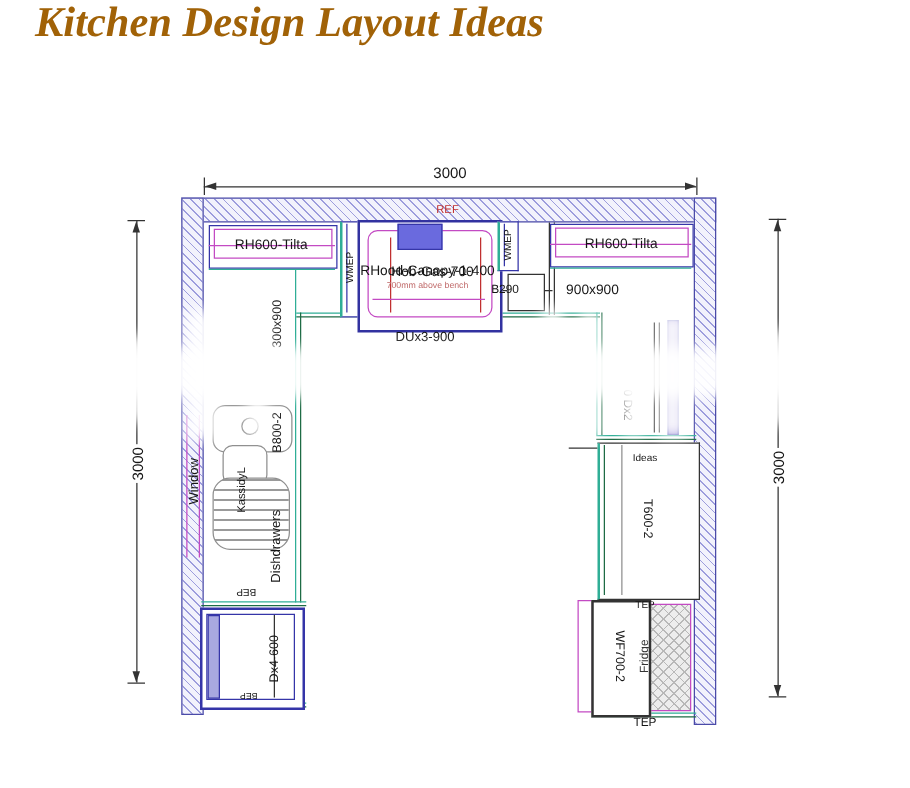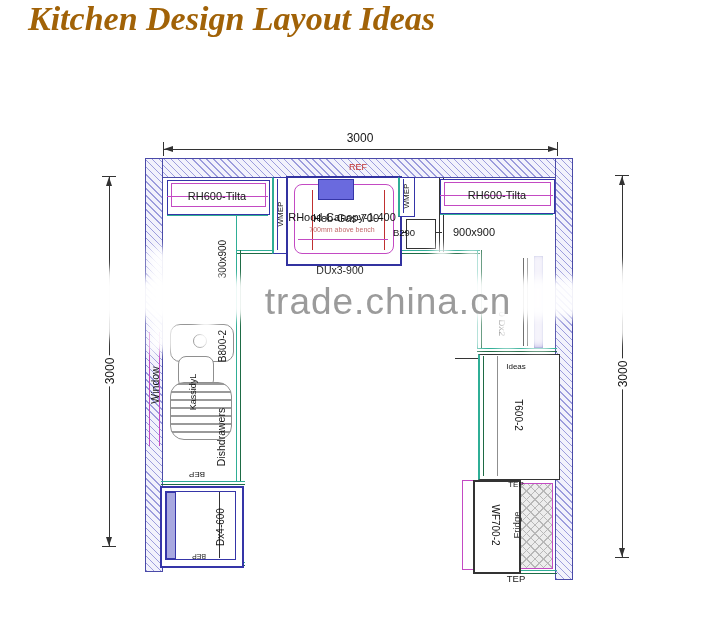--- a/index.html
+++ b/index.html
@@ -164,15 +164,14 @@
 
   <div class="wm" style="left:148px;top:248px;width:26px;height:104px;"></div>
   <div class="wm" style="left:198px;top:252px;width:16px;height:96px;"></div>
   <div class="wm" style="left:434px;top:246px;width:16px;height:104px;"></div>
   <div class="wm" style="left:464px;top:250px;width:16px;height:100px;"></div>
   <div class="wm" style="left:498px;top:248px;width:18px;height:100px;"></div>
   <div class="wm" style="left:526px;top:250px;width:24px;height:100px;"></div>
   <div class="wm" style="left:102px;top:268px;width:18px;height:70px;"></div>
   <div class="wm" style="left:616px;top:264px;width:22px;height:76px;"></div>
   <div class="wm" style="left:88px;top:278px;width:548px;height:40px;"></div>
-  <div class="wmtext c t" style="left:388px;top:302px;">trade.china.cn</div>
 
 </div>
 
 </body></html>

